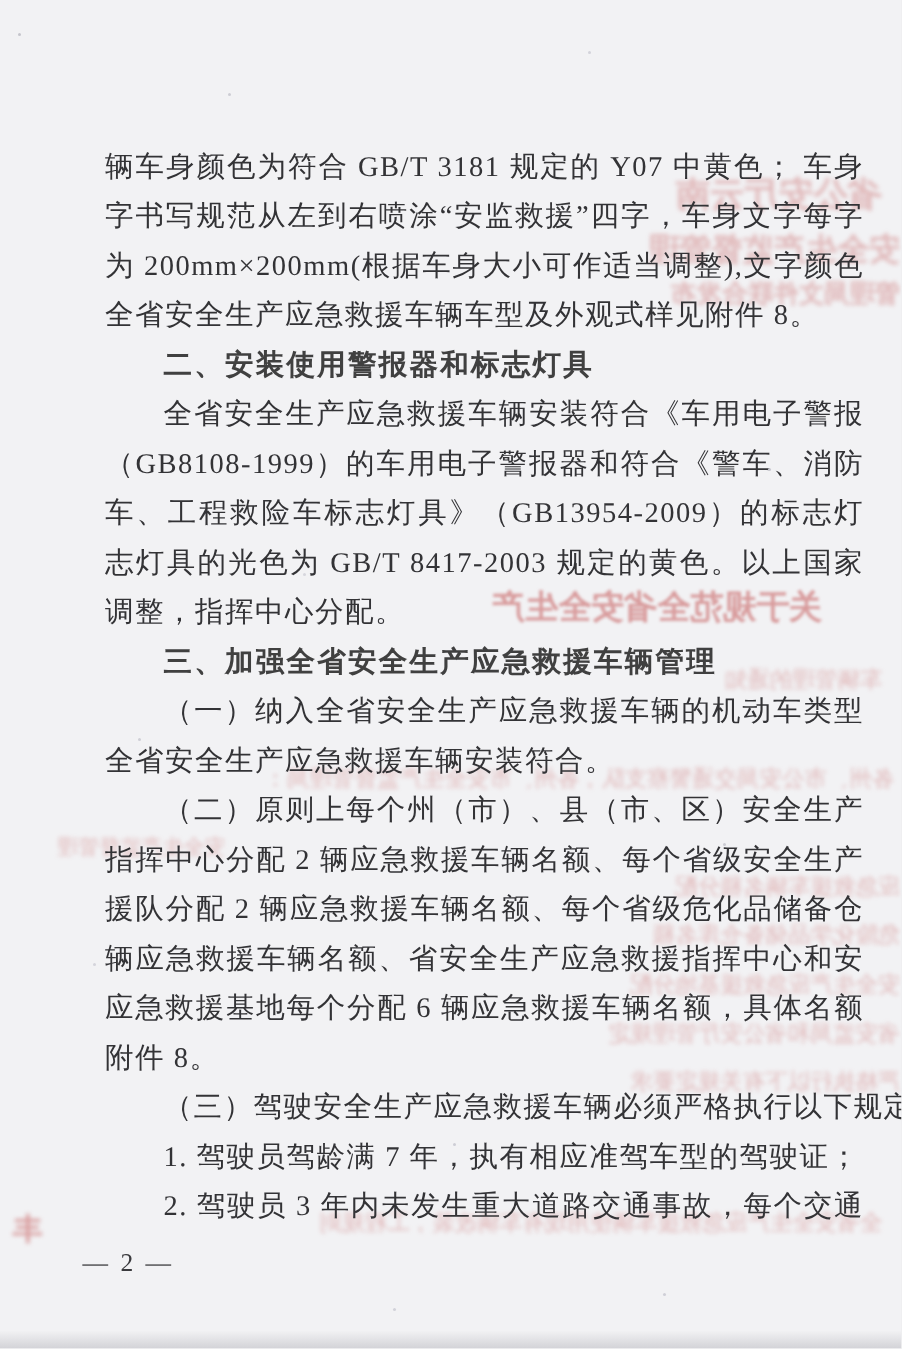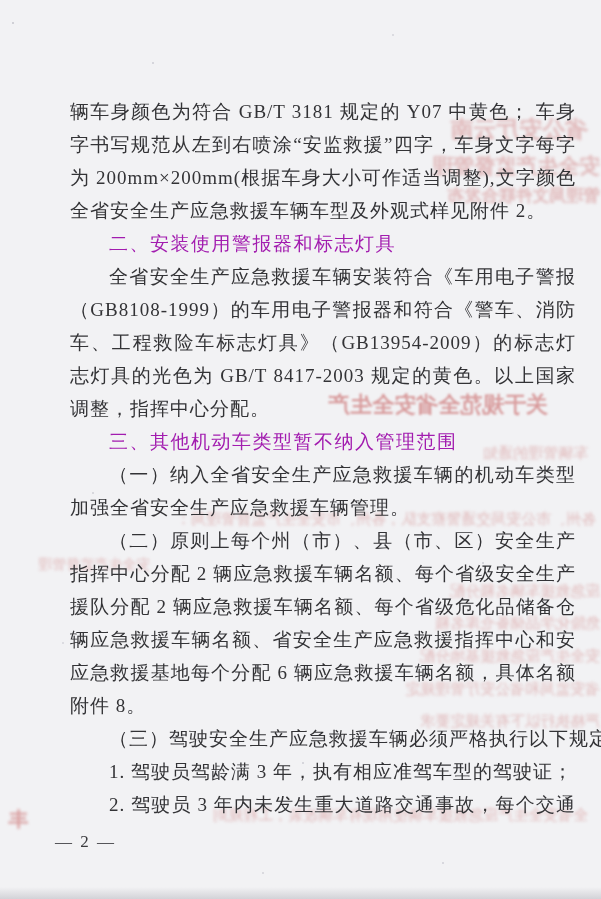--- a/index.html
+++ b/index.html
@@ -27,21 +27,21 @@
   .ln.fill{
     white-space:normal;
     text-align:justify;
     text-align-last:justify;
     -moz-text-align-last:justify;
     overflow:hidden;
   }
   .ln.indent{padding-left:39px;}
   .ln.heading{
     font-family:"Liberation Sans","DejaVu Sans",sans-serif;
-    font-weight:400;color:#a21caf;letter-spacing:1.5px;
+    font-weight:700;color:#404040;letter-spacing:1.5px;
   }
   
   .page-number{
     position:absolute;left:55px;top:832px;
     font-size:17px;color:#3a3a3d;letter-spacing:2px;
   }
   
   .bleed{
     position:absolute;
     color:rgba(198,92,92,0.38);
@@ -100,38 +100,38 @@
   <div class="bleed b9">安全生产应急救援基地分配</div>
   <div class="bleed b10">省安监局和省公安厅管理规定</div>
   <div class="bleed b11">严格执行以下有关规定要求</div>
   <div class="bleed b12">全省安全生产应急救援车辆使用现有车辆改装，工程规则</div>
   <div class="bleed bold b13">丰</div>
 
   <div class="text-layer">
       <div class="ln body fill">辆车身颜色为符合 GB/T 3181 规定的 Y07 中黄色； 车身两侧按文</div>
       <div class="ln body fill">字书写规范从左到右喷涂“安监救援”四字，车身文字每字大小</div>
       <div class="ln body fill">为 200mm×200mm(根据车身大小可作适当调整),文字颜色为黑色。</div>
-      <div class="ln body">全省安全生产应急救援车辆车型及外观式样见附件 2。</div>
+      <div class="ln body">全省安全生产应急救援车辆车型及外观式样见附件 8。</div>
       <div class="ln heading indent">二、安装使用警报器和标志灯具</div>
       <div class="ln body indent fill">全省安全生产应急救援车辆安装符合《车用电子警报器》</div>
       <div class="ln body fill">（GB8108-1999）的车用电子警报器和符合《警车、消防车、救护</div>
       <div class="ln body fill">车、工程救险车标志灯具》（GB13954-2009）的标志灯具，其中标</div>
       <div class="ln body fill">志灯具的光色为 GB/T 8417-2003 规定的黄色。以上国家标准若有</div>
       <div class="ln body">调整，指挥中心分配。</div>
-      <div class="ln heading indent">三、其他机动车类型暂不纳入管理范围</div>
+      <div class="ln heading indent">三、加强全省安全生产应急救援车辆管理</div>
       <div class="ln body indent fill">（一）纳入全省安全生产应急救援车辆的机动车类型为汽车，</div>
-      <div class="ln body">加强全省安全生产应急救援车辆管理。</div>
+      <div class="ln body">全省安全生产应急救援车辆安装符合。</div>
       <div class="ln body indent fill">（二）原则上每个州（市）、县（市、区）安全生产应急救援</div>
       <div class="ln body fill">指挥中心分配 2 辆应急救援车辆名额、每个省级安全生产应急救</div>
       <div class="ln body fill">援队分配 2 辆应急救援车辆名额、每个省级危化品储备仓库分配 2</div>
       <div class="ln body fill">辆应急救援车辆名额、省安全生产应急救援指挥中心和安全生产</div>
       <div class="ln body fill">应急救援基地每个分配 6 辆应急救援车辆名额，具体名额分配见</div>
       <div class="ln body">附件 8。</div>
       <div class="ln body indent">（三）驾驶安全生产应急救援车辆必须严格执行以下规定：</div>
-      <div class="ln body indent">1. 驾驶员驾龄满 3 年，执有相应准驾车型的驾驶证；</div>
+      <div class="ln body indent">1. 驾驶员驾龄满 7 年，执有相应准驾车型的驾驶证；</div>
       <div class="ln body indent fill">2. 驾驶员 3 年内未发生重大道路交通事故，每个交通违法记</div>
     </div>
 
   <div class="page-number">— 2 —</div>
 
   <div class="speckles"></div>
   <div class="bottom-edge"></div>
 </div>
 
 </body></html>

